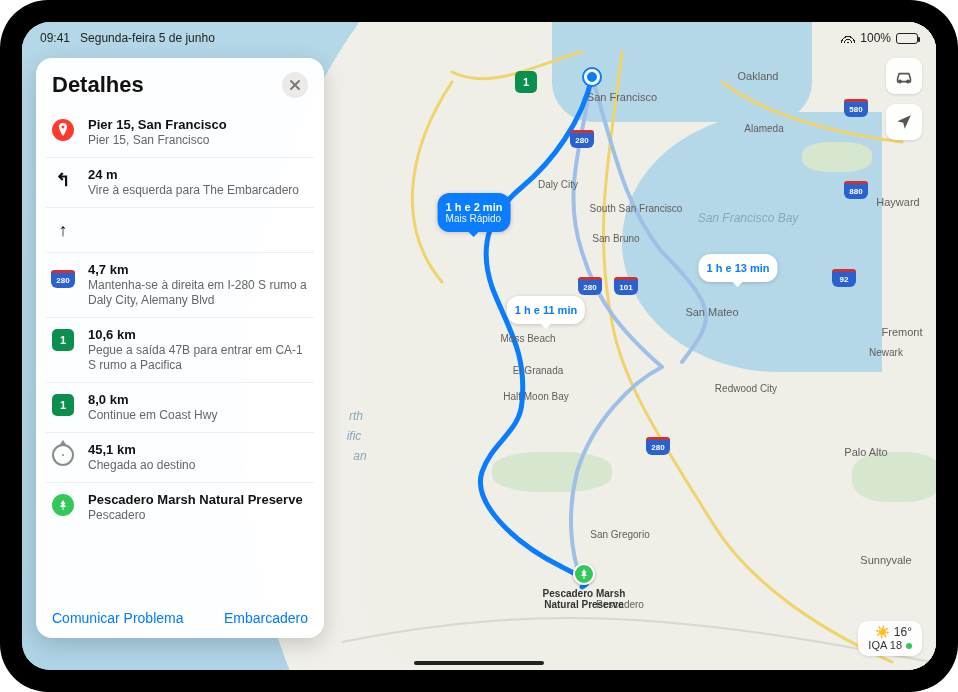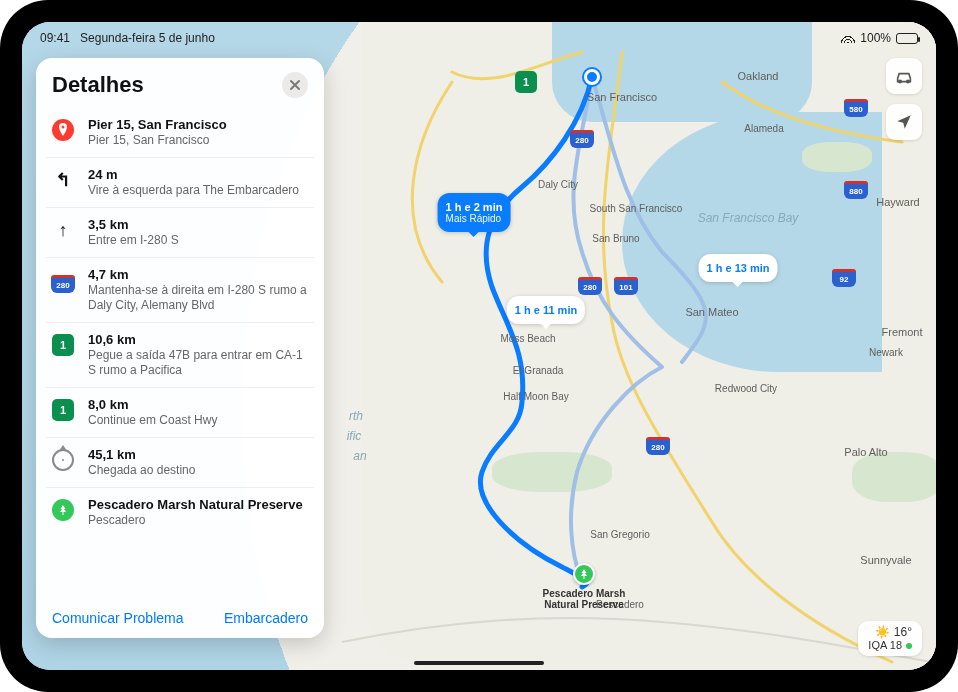--- a/index.html
+++ b/index.html
@@ -327,24 +327,20 @@
             </div>
             <div class="txt">
               <div class="dist">24 m</div>
               <div class="desc">Vire à esquerda para The Embarcadero</div>
             </div>
           </div>
           <div class="step">
             <div class="icon">
               <span class="arrow-up">↑</span>
             </div>
-            <div class="txt">
-              <div class="dist">3,5 km</div>
-              <div class="desc">Entre em I-280 S</div>
-            </div>
           </div>
           <div class="step">
             <div class="icon">
               <div class="shield-280">280</div>
             </div>
             <div class="txt">
               <div class="dist">4,7 km</div>
               <div class="desc">Mantenha-se à direita em I-280 S rumo a Daly City, Alemany Blvd</div>
             </div>
           </div>

